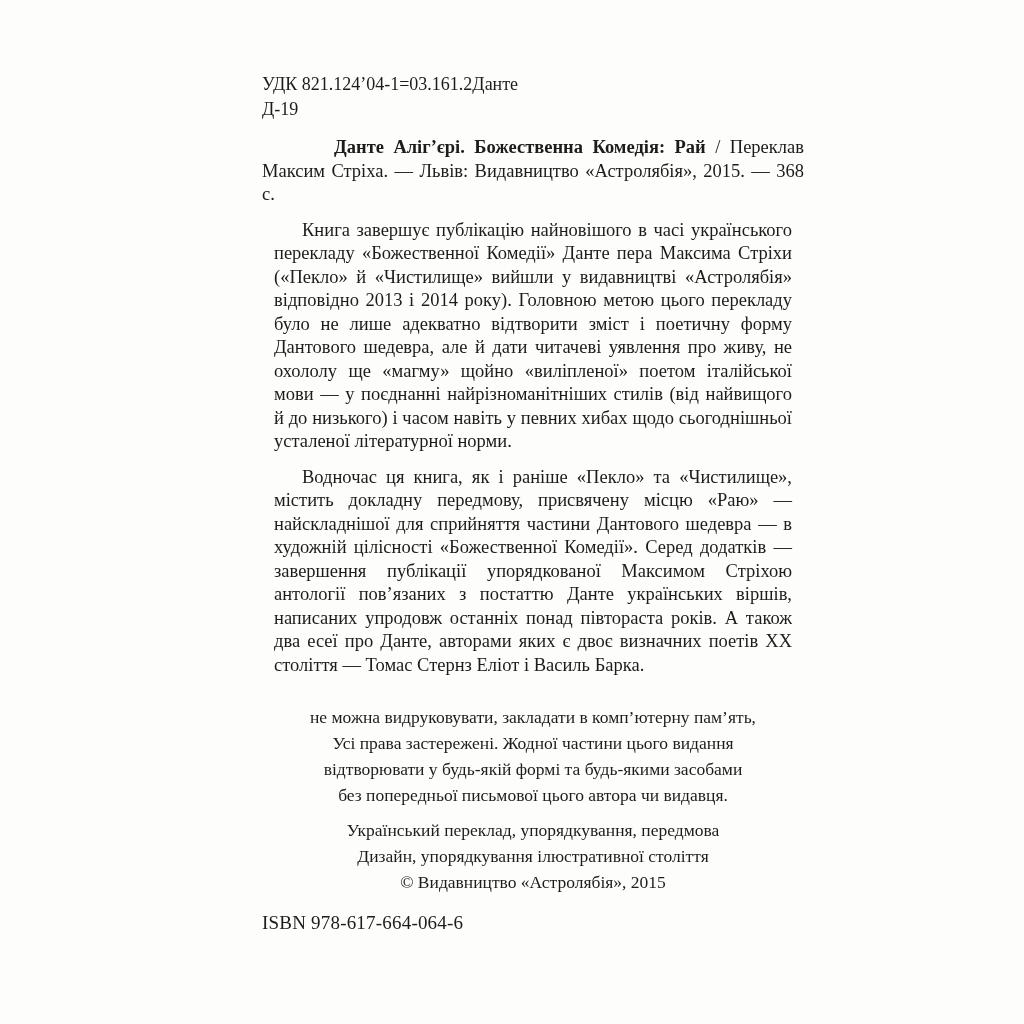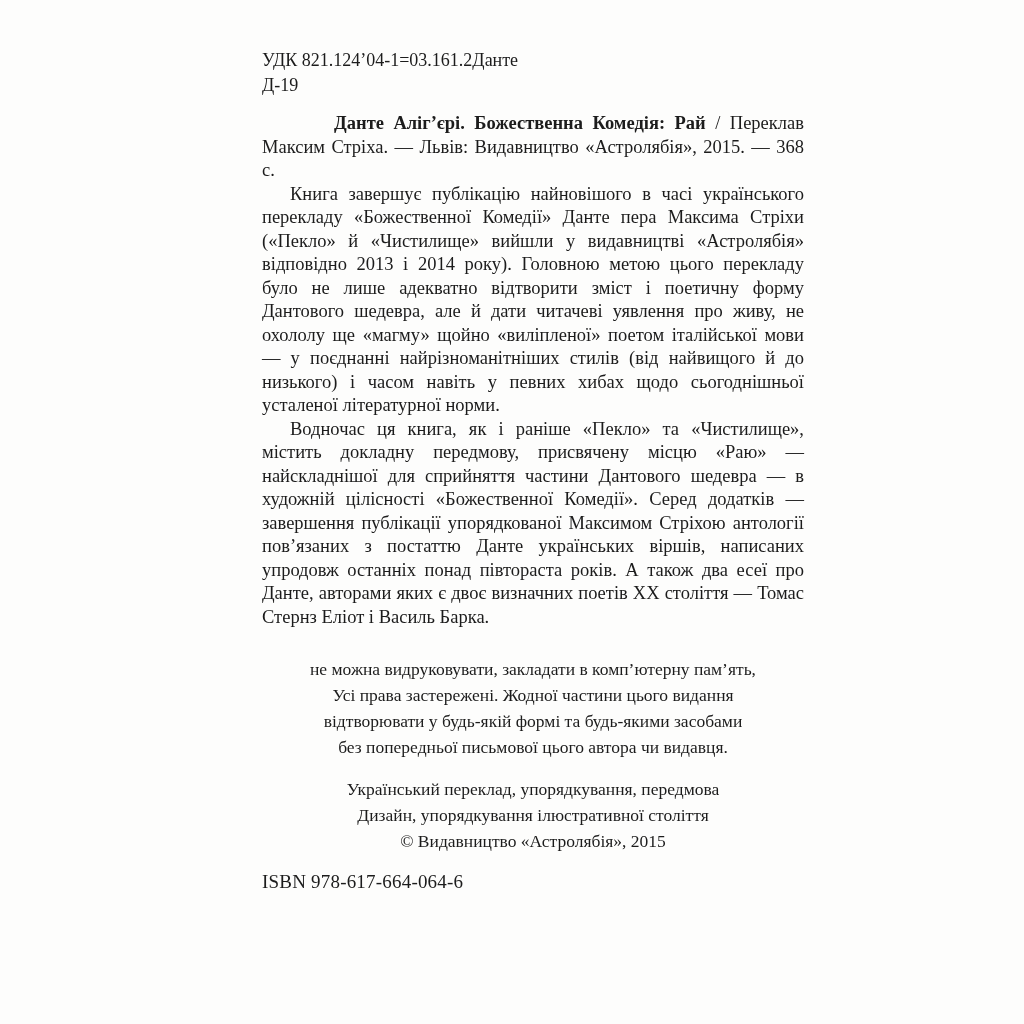--- a/index.html
+++ b/index.html
@@ -12,54 +12,54 @@
     width: 1024px;
     height: 1024px;
     background: #fdfdfc;
     overflow: hidden;
     font-family: "Liberation Serif", "DejaVu Serif", serif;
     color: #1c1c1c;
   }
   .text-column {
     position: absolute;
     left: 262px;
-    top: 48px;
+    top: 72px;
     width: 542px;
   }
   .codes {
     font-size: 18px;
     line-height: 25px;
     text-align: left;
   }
   .citation {
     margin: 14px 0 0 0;
     font-size: 18.5px;
     line-height: 23.5px;
     text-align: justify;
     text-indent: 28px;
   }
   .citation .bold {
     font-weight: bold;
     margin-left: 44px;
   }
   .body-para {
-    margin: 0;
+    margin: 12px;
     font-size: 18.5px;
     line-height: 23.5px;
     text-align: justify;
     text-indent: 28px;
   }
   .rights {
     margin-top: 27px;
     font-size: 17.5px;
     line-height: 26px;
     text-align: center;
   }
   .credits {
-    margin-top: 16px;
+    margin-top: 9px;
     font-size: 17.5px;
     line-height: 26px;
     text-align: center;
     font-family: Liberation Serif, serif;
   }
   .isbn {
     margin-top: 16px;
     font-size: 19px;
     line-height: 24px;
     text-align: left;

